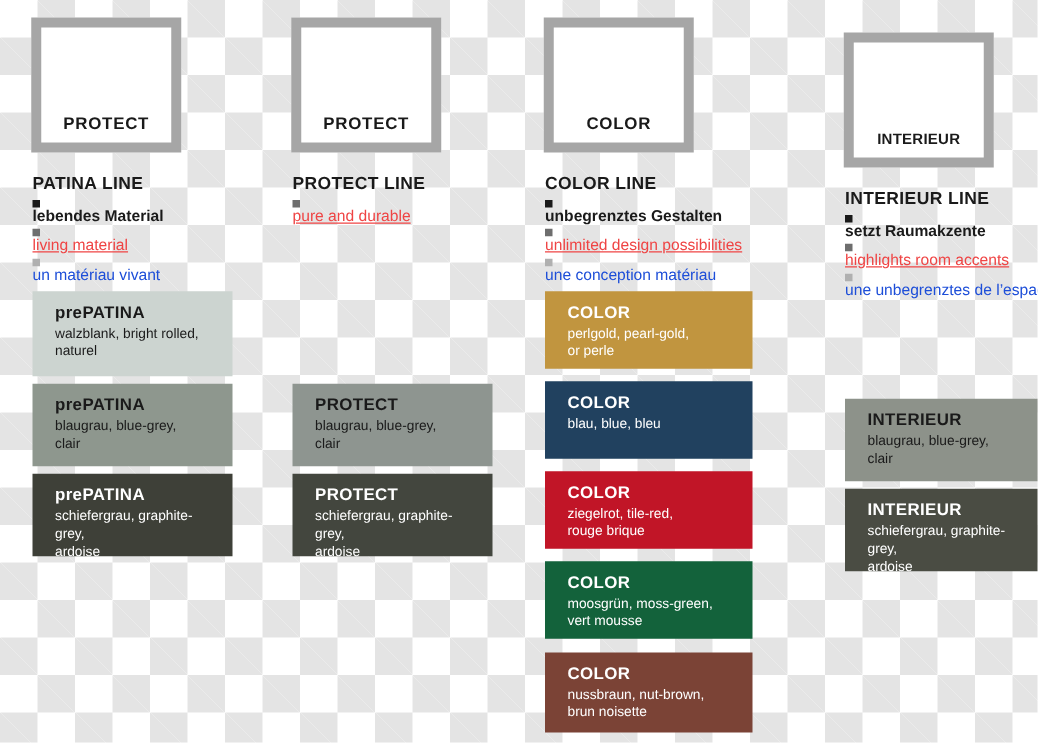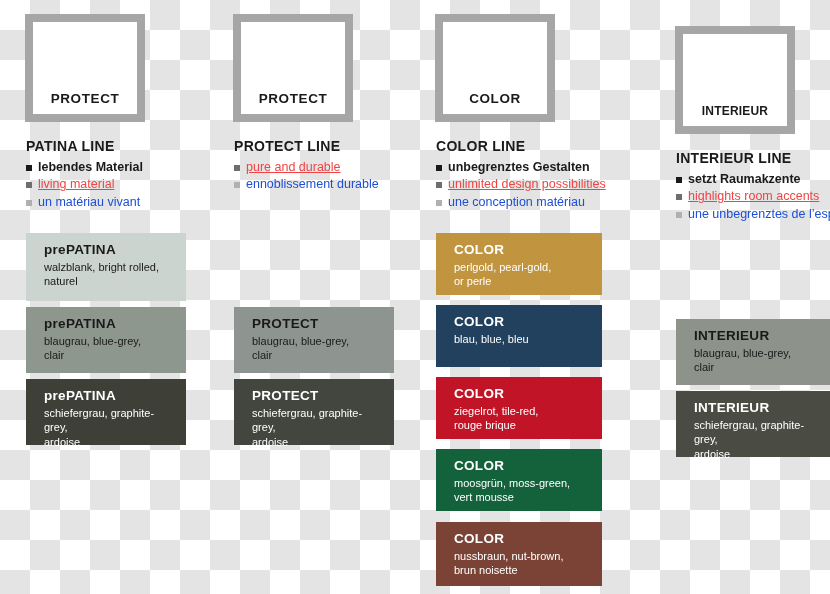--- a/index.html
+++ b/index.html
@@ -80,20 +80,21 @@
     color: #1a1a1a;
     letter-spacing: 0.3px;
     margin: 0 0 6px 0;
     white-space: nowrap;
   }
   .bullet-row {
     display: flex;
     align-items: baseline;
     margin-bottom: 3px;
     white-space: nowrap;
+    flex-direction: column;
   }
   .bullet {
     display: inline-block;
     width: 6px;
     height: 6px;
     flex: 0 0 6px;
     margin-right: 6px;
   }
   .bl-1 { background: #1a1a1a; }
   .bl-2 { background: #6e6e6e; }
@@ -174,24 +175,20 @@
         <div class="frame-inner">
           <div class="frame-label">PROTECT</div>
         </div>
       </div>
       <div class="head-block">
         <div class="line-title">PROTECT LINE</div>
         <div class="bullet-row">
           <span class="bullet bl-2"></span>
           <span class="btext bt-2">pure and durable</span>
         </div>
-        <div class="bullet-row">
-          <span class="bullet bl-3"></span>
-          <span class="btext bt-3">ennoblissement durable</span>
-        </div>
       </div>
       <div class="swatch dark-text" style="background: rgb(142, 149, 144); top: 307px; height: 66px;">
         <div class="swatch-title">PROTECT</div>
         <div class="swatch-desc" style="white-space: pre-line;">blaugrau, blue-grey,
 clair</div>
       </div>
       <div class="swatch light-text" style="background: rgb(67, 70, 62); top: 379px; height: 66px;">
         <div class="swatch-title">PROTECT</div>
         <div class="swatch-desc" style="white-space: pre-line;">schiefergrau, graphite-grey,
 ardoise</div>

